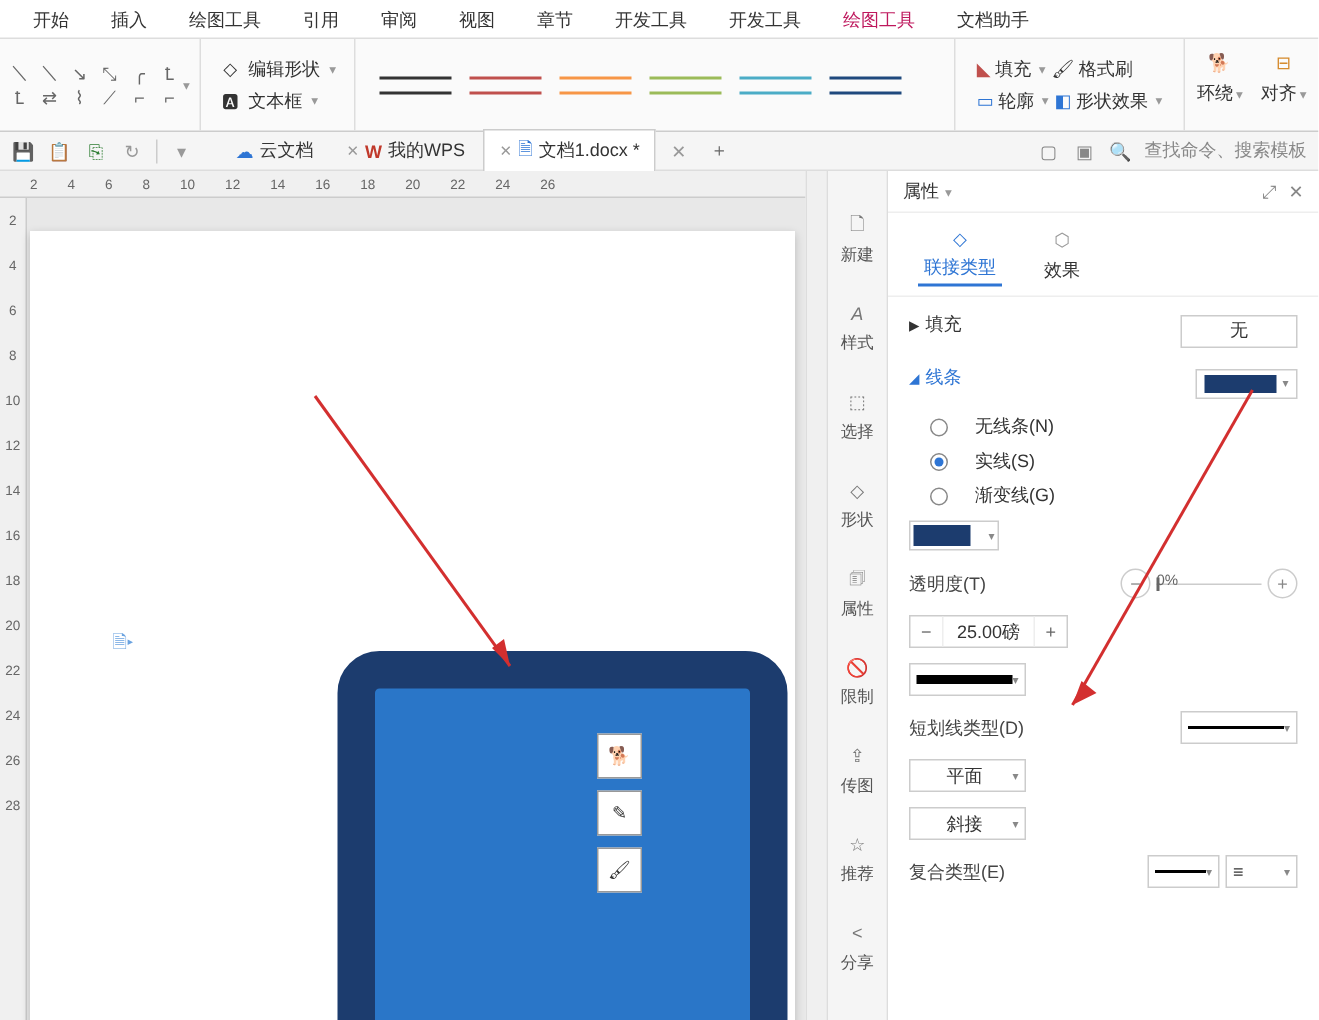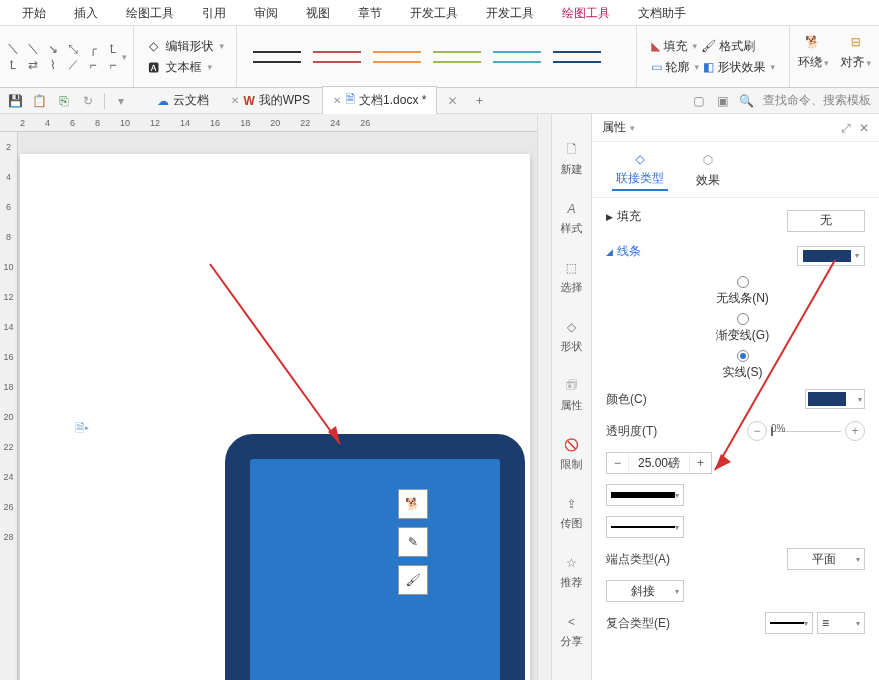--- a/index.html
+++ b/index.html
@@ -69,21 +69,21 @@
 .ptab .ico { width: 24px; height: 24px; display: flex; align-items: center; justify-content: center; }
 
 .props-body { flex: 1; overflow-y: auto; padding: 10px 14px; }
 .sect { margin-bottom: 10px; }
 .sect-hdr { display: flex; align-items: center; gap: 4px; cursor: pointer; color: #2e75d4; margin-bottom: 8px; }
 .sect-hdr.collapsed { color: #333; }
 .tri { font-size: 9px; }
 .row { display: flex; align-items: center; margin-bottom: 8px; min-height: 24px; }
 .row .lbl { flex: 1; color: #444; }
 .row .ctrl { display: flex; align-items: center; gap: 4px; }
-.radio-row { padding-left: 14px; margin-bottom: 6px; display: flex; align-items: center; gap: 2px; flex-direction: column; }
+.radio-row { padding-left: 14px; margin-bottom: 6px; display: flex; align-items: center; gap: 18px; }
 .radio { width: 12px; height: 12px; border: 1px solid #888; border-radius: 50%; display: inline-flex; align-items: center; justify-content: center; }
 .radio.sel::after { content: ''; width: 6px; height: 6px; background: #2e75d4; border-radius: 50%; }
 .btn-none { width: 78px; height: 22px; border: 1px solid #ccc; display: flex; align-items: center; justify-content: center; cursor: pointer; }
 .swatch { width: 68px; height: 20px; border: 1px solid #ccc; display: flex; align-items: center; justify-content: center; cursor: pointer; }
 .swatch-inner { width: 48px; height: 12px; }
 .swatch .dd { color: #888; font-size: 8px; margin-left: 4px; }
 .color-sw { width: 60px; height: 20px; border: 1px solid #ccc; display: flex; align-items: center; cursor: pointer; padding: 2px; }
 .color-sw .c { width: 38px; height: 14px; }
 .color-sw .dd { margin-left: auto; font-size: 8px; color: #888; }
 .slider-wrap { display: flex; align-items: center; gap: 4px; flex: 1; justify-content: flex-end; }
@@ -401,30 +401,29 @@
                 <span class="dd">▾</span>
             </div>
           </div>
         </div>
 
         <div class="radio-row">
           <span class="radio"></span>
           <span>无线条(N)</span>
         </div>
         <div class="radio-row">
+          <span class="radio sel"></span>
+          <span>实线(S)</span>
+        </div>
+        <div class="radio-row">
           <span class="radio"></span>
           <span>渐变线(G)</span>
         </div>
-        <div class="radio-row">
-          <span class="radio sel"></span>
-          <span>实线(S)</span>
-        </div>
-
-        <div class="row">
-          <span class="lbl">颜色(C)</span>
+
+        <div class="row">
           <div class="ctrl">
             <div class="color-sw">
               <span class="c" style="background:#1c3c6e"></span>
                 <span class="dd">▾</span>
             </div>
           </div>
         </div>
 
         <div class="row">
           <span class="lbl">透明度(T)</span>
@@ -450,29 +449,29 @@
 
         <div class="row">
           <div class="ctrl">
               <div class="combo">
                 <span class="line-sample" style="background:#000;height:6px"></span>
                 <span class="dd">▾</span>
               </div>
             </div>
         </div>
         <div class="row">
+          <span class="lbl">短划线类型(D)</span>
           <div class="ctrl">
               <div class="combo">
                 <span class="line-sample" style="background:#000"></span>
                 <span class="dd">▾</span>
               </div>
             </div>
         </div>
         <div class="row">
-          <span class="lbl">端点类型(A)</span>
           <div class="ctrl">
               <div class="combo">
                 <span class="cv">平面</span>
                 <span class="dd">▾</span>
               </div>
             </div>
         </div>
         <div class="row">
           <div class="ctrl">
               <div class="combo">

